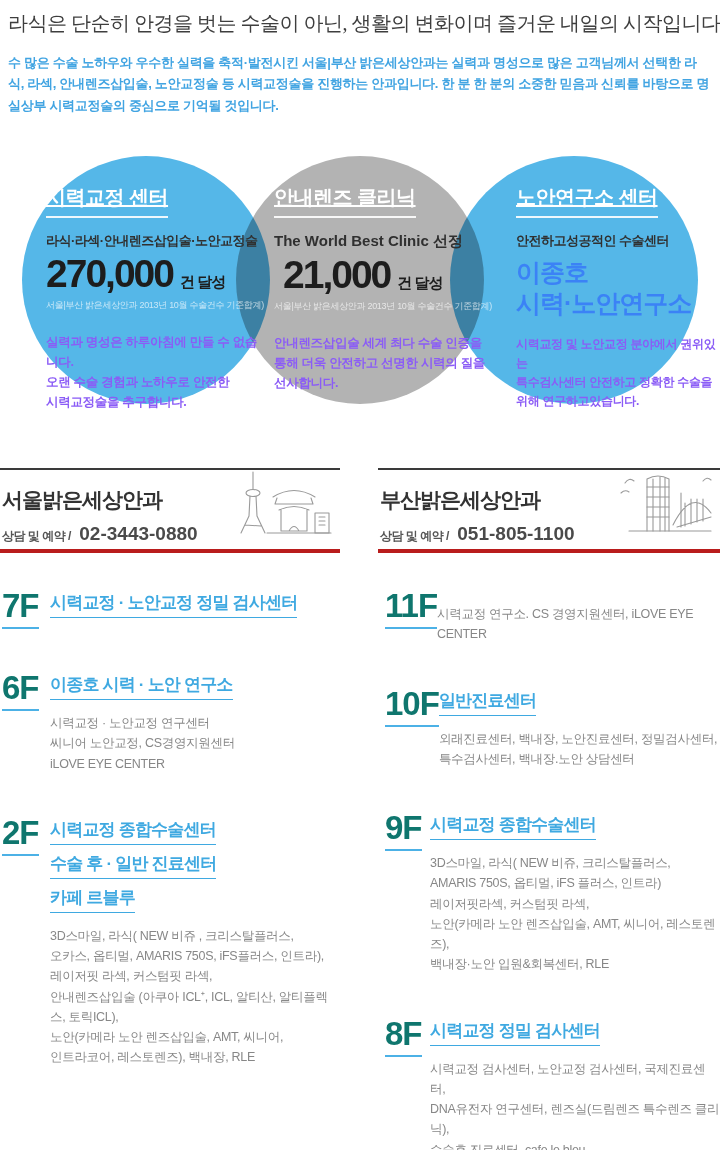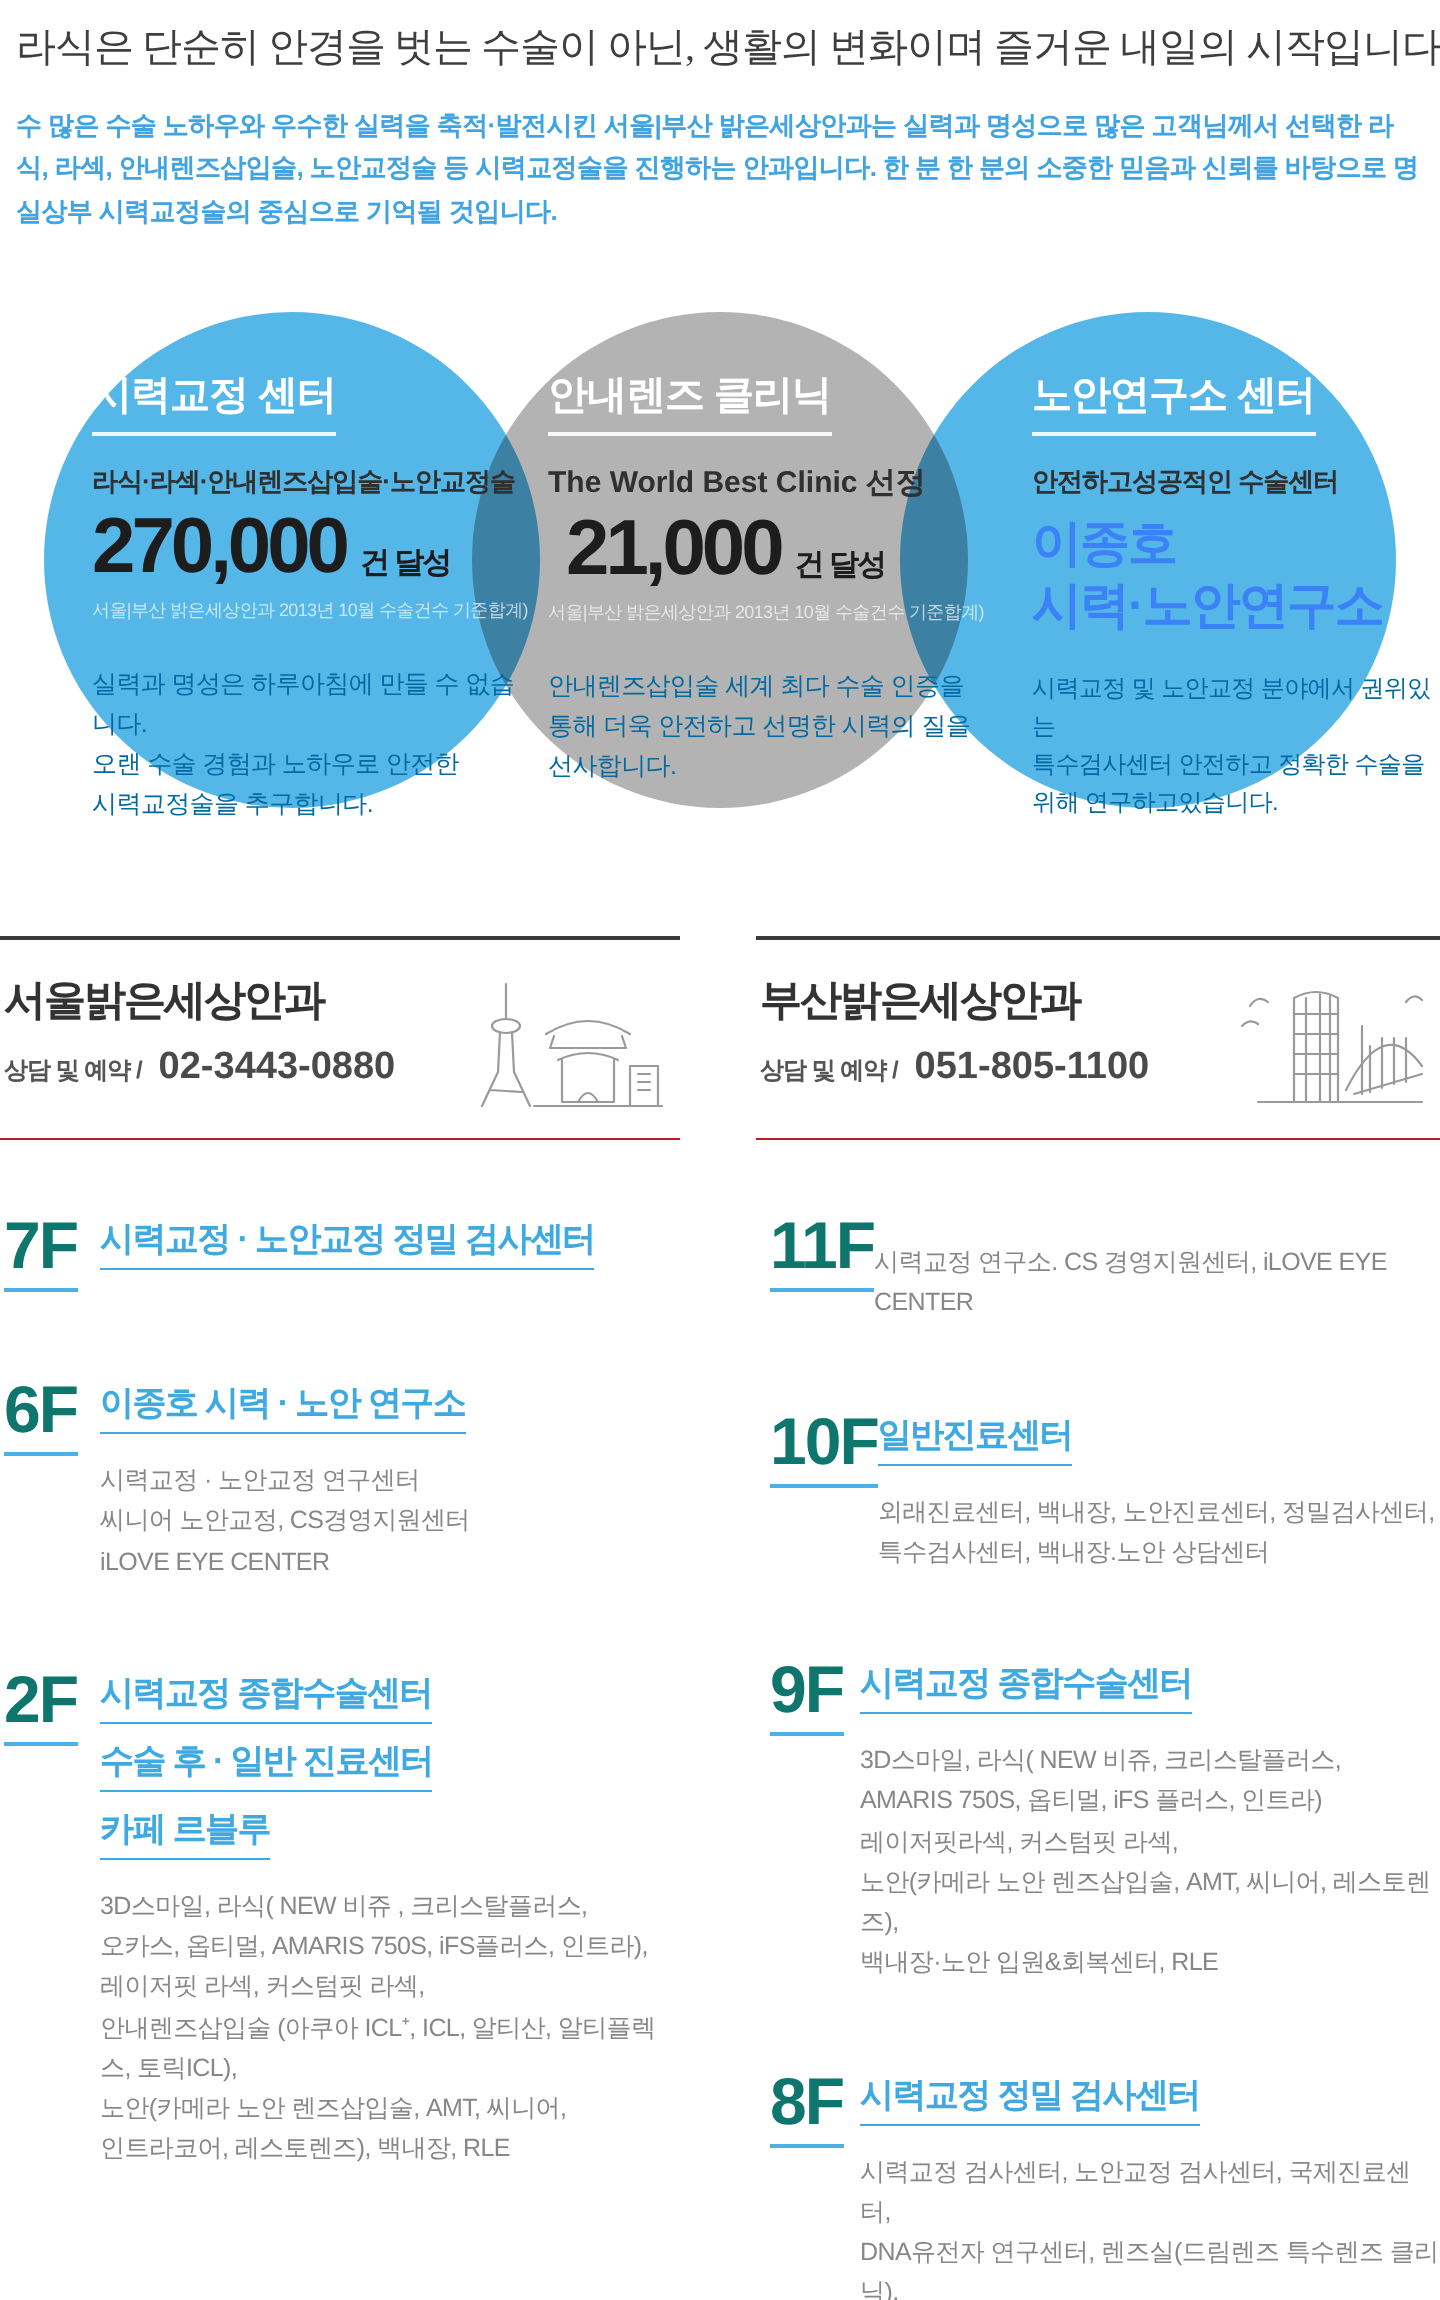--- a/index.html
+++ b/index.html
@@ -15,40 +15,40 @@
   .circles-band{position:absolute;top:156px;left:0;width:720px;height:250px;}
   .circle{position:absolute;top:0;width:248px;height:248px;border-radius:50%;mix-blend-mode:multiply;}
   .circle.c1{left:22px;}
   .circle.c2{left:236px;}
   .circle.c3{left:450px;}
   .circle-content{position:absolute;top:28px;}
   .cc1{left:46px;width:222px;}
   .cc2{left:274px;width:222px;}
   .cc3{left:516px;width:205px;}
   .circle-title{display:inline-block;color:#fff;font-size:20px;font-weight:700;letter-spacing:-0.5px;
-        border-bottom:2px solid rgba(255,255,255,.9);padding-bottom:5px;cursor:pointer;}
+        border-bottom:2px solid rgba(255,255,255,.9);padding-bottom:5px;cursor:pointer;text-decoration:underline;}
   .circle-sub{margin-top:14px;font-size:13px;font-weight:700;color:#303030;letter-spacing:-0.5px;}
   .cc2 .circle-sub{font-size:15px;letter-spacing:0;}
   .stat{margin-top:2px;white-space:nowrap;}
   .cc2 .stat{margin-left:9px;}
   .stat-number{font-size:39px;font-weight:700;color:#1d1d1d;letter-spacing:-2px;}
   .stat-unit{font-size:15px;font-weight:700;color:#1d1d1d;margin-left:7px;letter-spacing:-1px;}
   .circle-caption{margin-top:3px;font-size:9px;color:rgba(255,255,255,.68);white-space:nowrap;
         letter-spacing:-0.3px;}
-  .circle-body{margin-top:20px;font-size:12.5px;color:#0369a1;line-height:1.6;white-space:pre-line;
-        letter-spacing:-0.3px;}
+  .circle-body{margin-top:20px;font-size:12.5px;color:#8b5cf6;line-height:1.6;white-space:pre-line;
+        letter-spacing:-0.3px;font-weight:bold;}
   .circle-highlight{margin-top:7px;font-size:25px;font-weight:700;color:#3b82f6;line-height:1.25;
         white-space:pre-line;letter-spacing:-1px;}
   .cc3 .circle-body{margin-top:15px;font-size:12px;}
   
   .locations{position:absolute;top:468px;left:0;width:720px;display:flex;}
   .col-seoul{width:340px;margin-right:38px;}
   .col-busan{width:342px;}
-  .loc-header{position:relative;border-top:2px solid #3a3a3a;border-bottom:1px solid #b91c1c;
-        padding:16px 0 24px 2px;}
+  .loc-header{position:relative;border-top:2px solid #3a3a3a;border-bottom:4px solid #b91c1c;
+        padding:16px 0 4px 2px;}
   .loc-name{margin:0;font-size:21px;font-weight:700;color:#333;letter-spacing:-1px;}
   .phone-row{margin-top:9px;}
   .phone-label{font-size:12px;font-weight:700;color:#555;letter-spacing:-0.5px;}
   .phone-number{font-size:19px;font-weight:700;color:#4a4a4a;margin-left:4px;letter-spacing:0;}
   .sketch{position:absolute;right:8px;bottom:12px;}
   .floors{padding:36px 0 0 2px;}
   .col-busan .floors{padding-left:7px;}
   .floor{display:flex;align-items:flex-start;margin-bottom:42px;}
   .floor-num{flex:0 0 48px;font-size:33px;font-weight:700;color:#0f766e;letter-spacing:-1px;line-height:1;}
   .col-busan .floor-num{flex:0 0 45px;}

